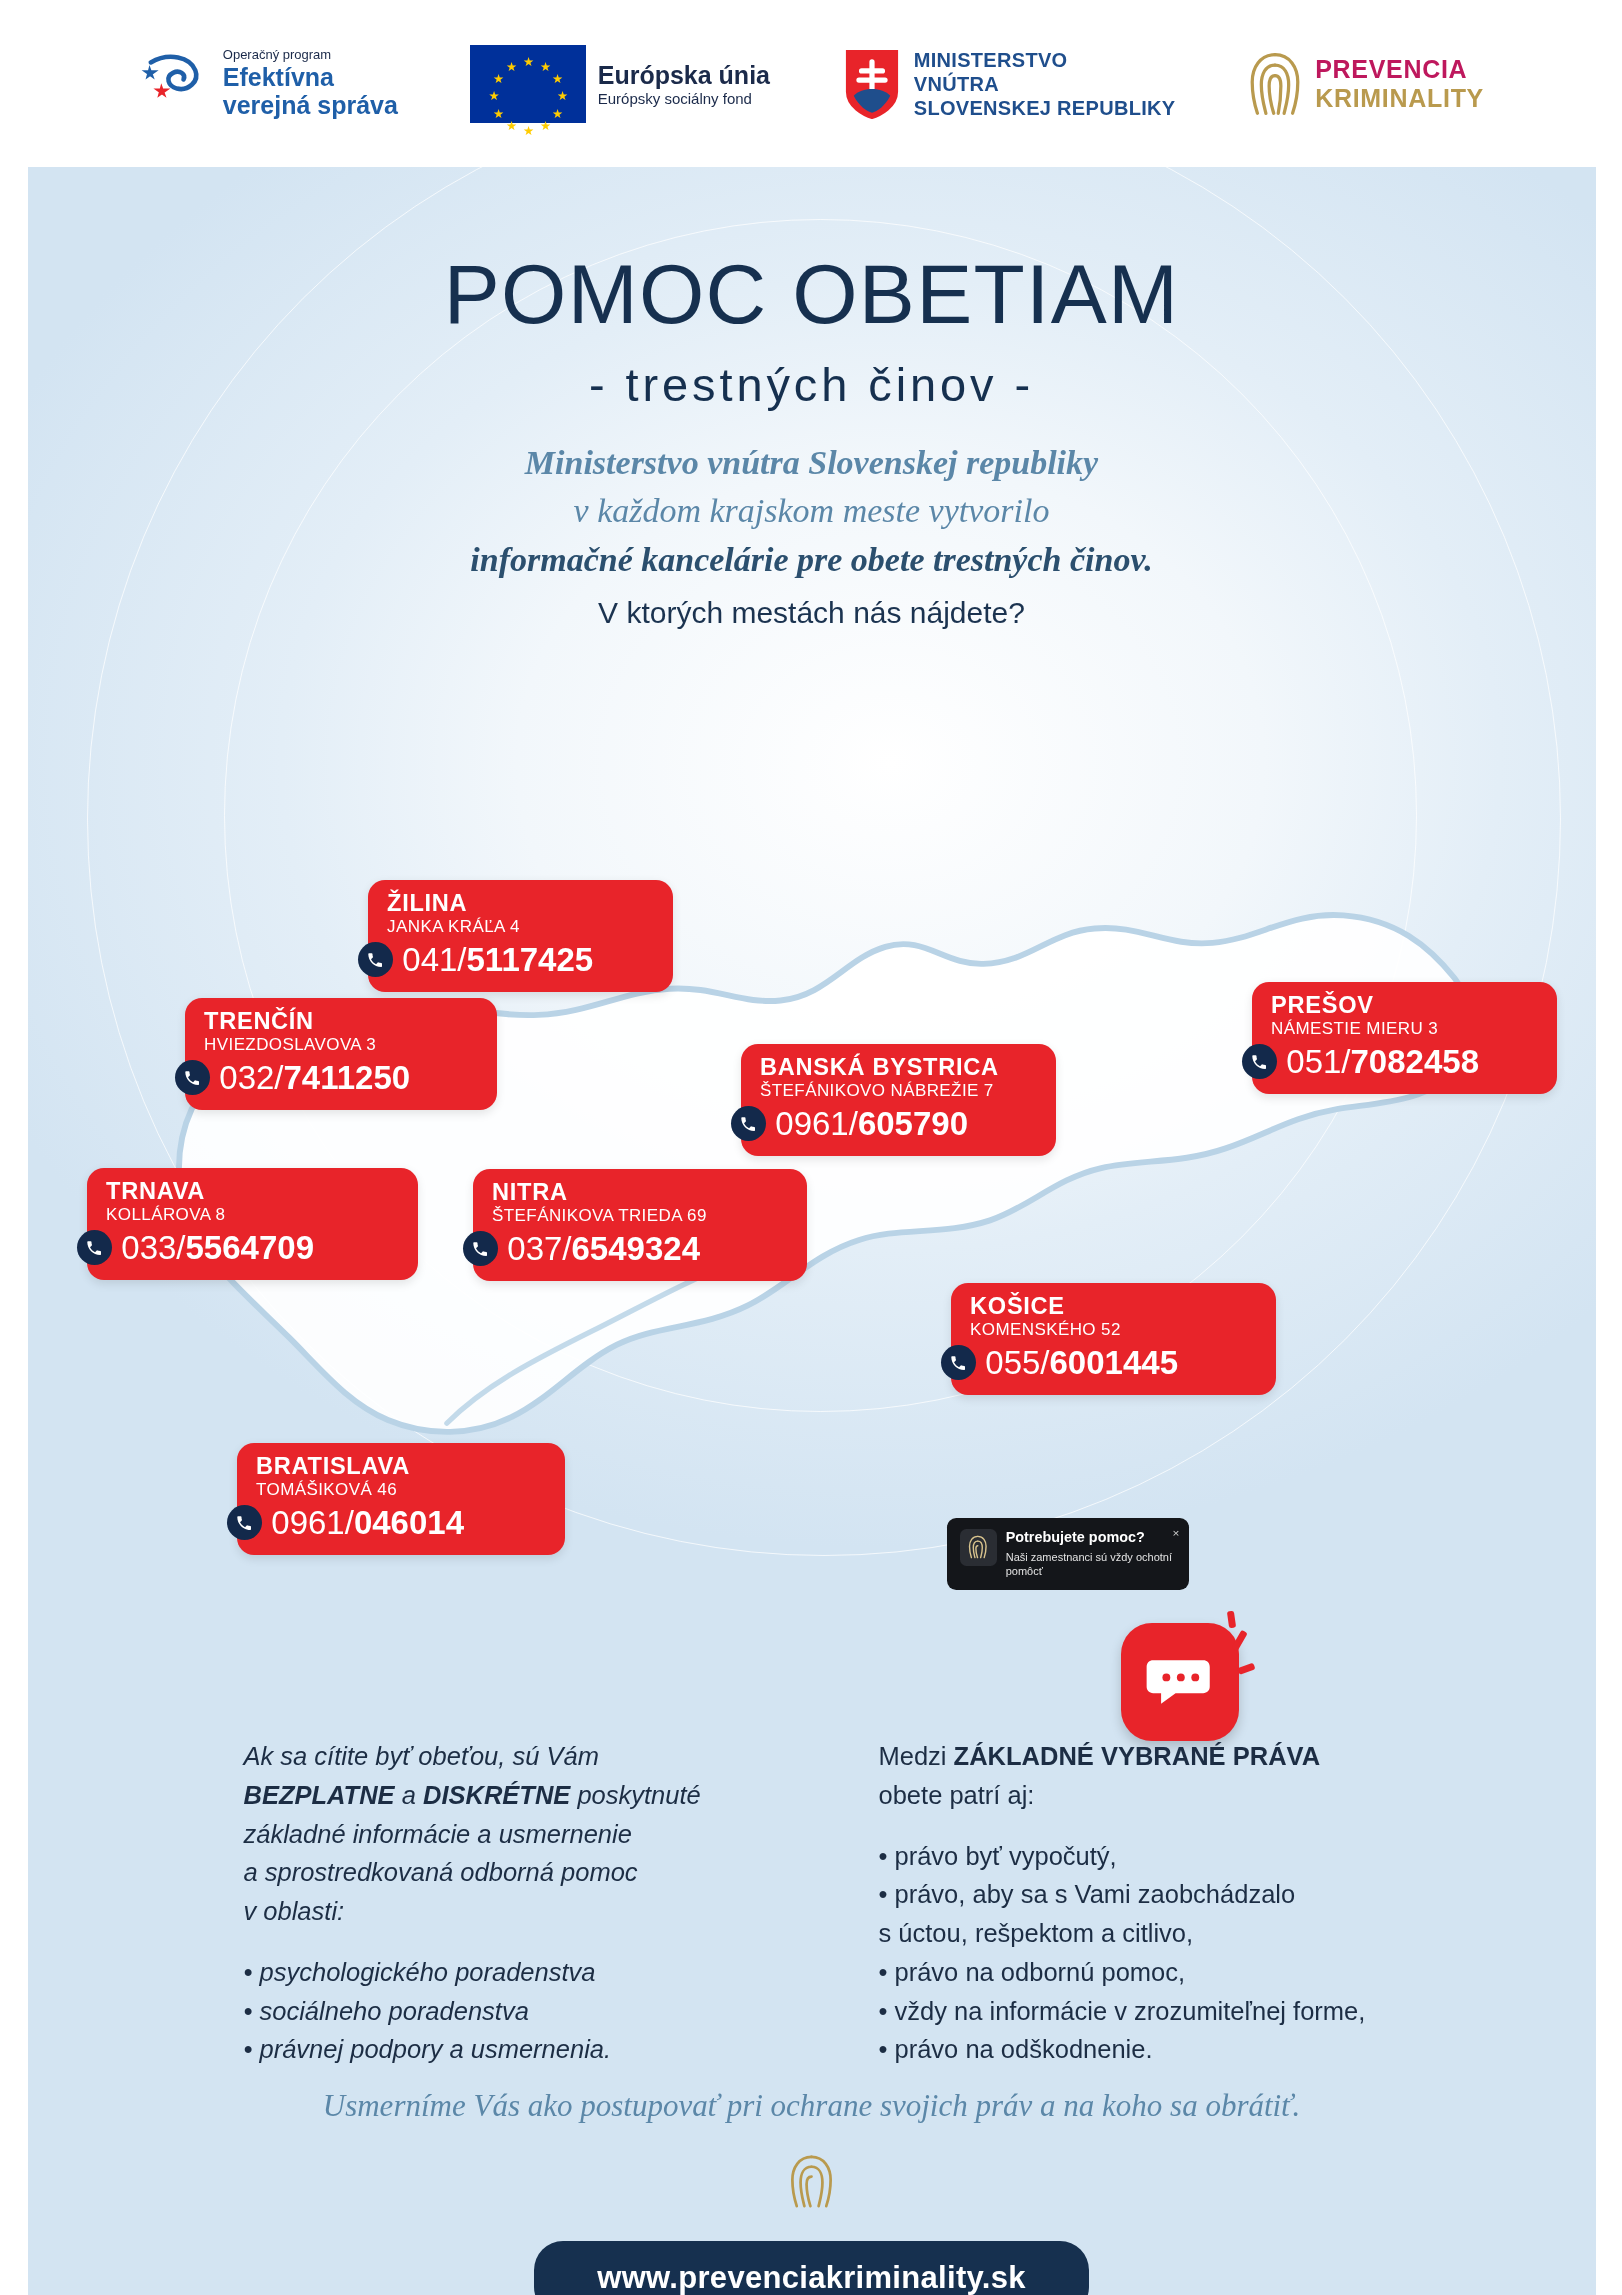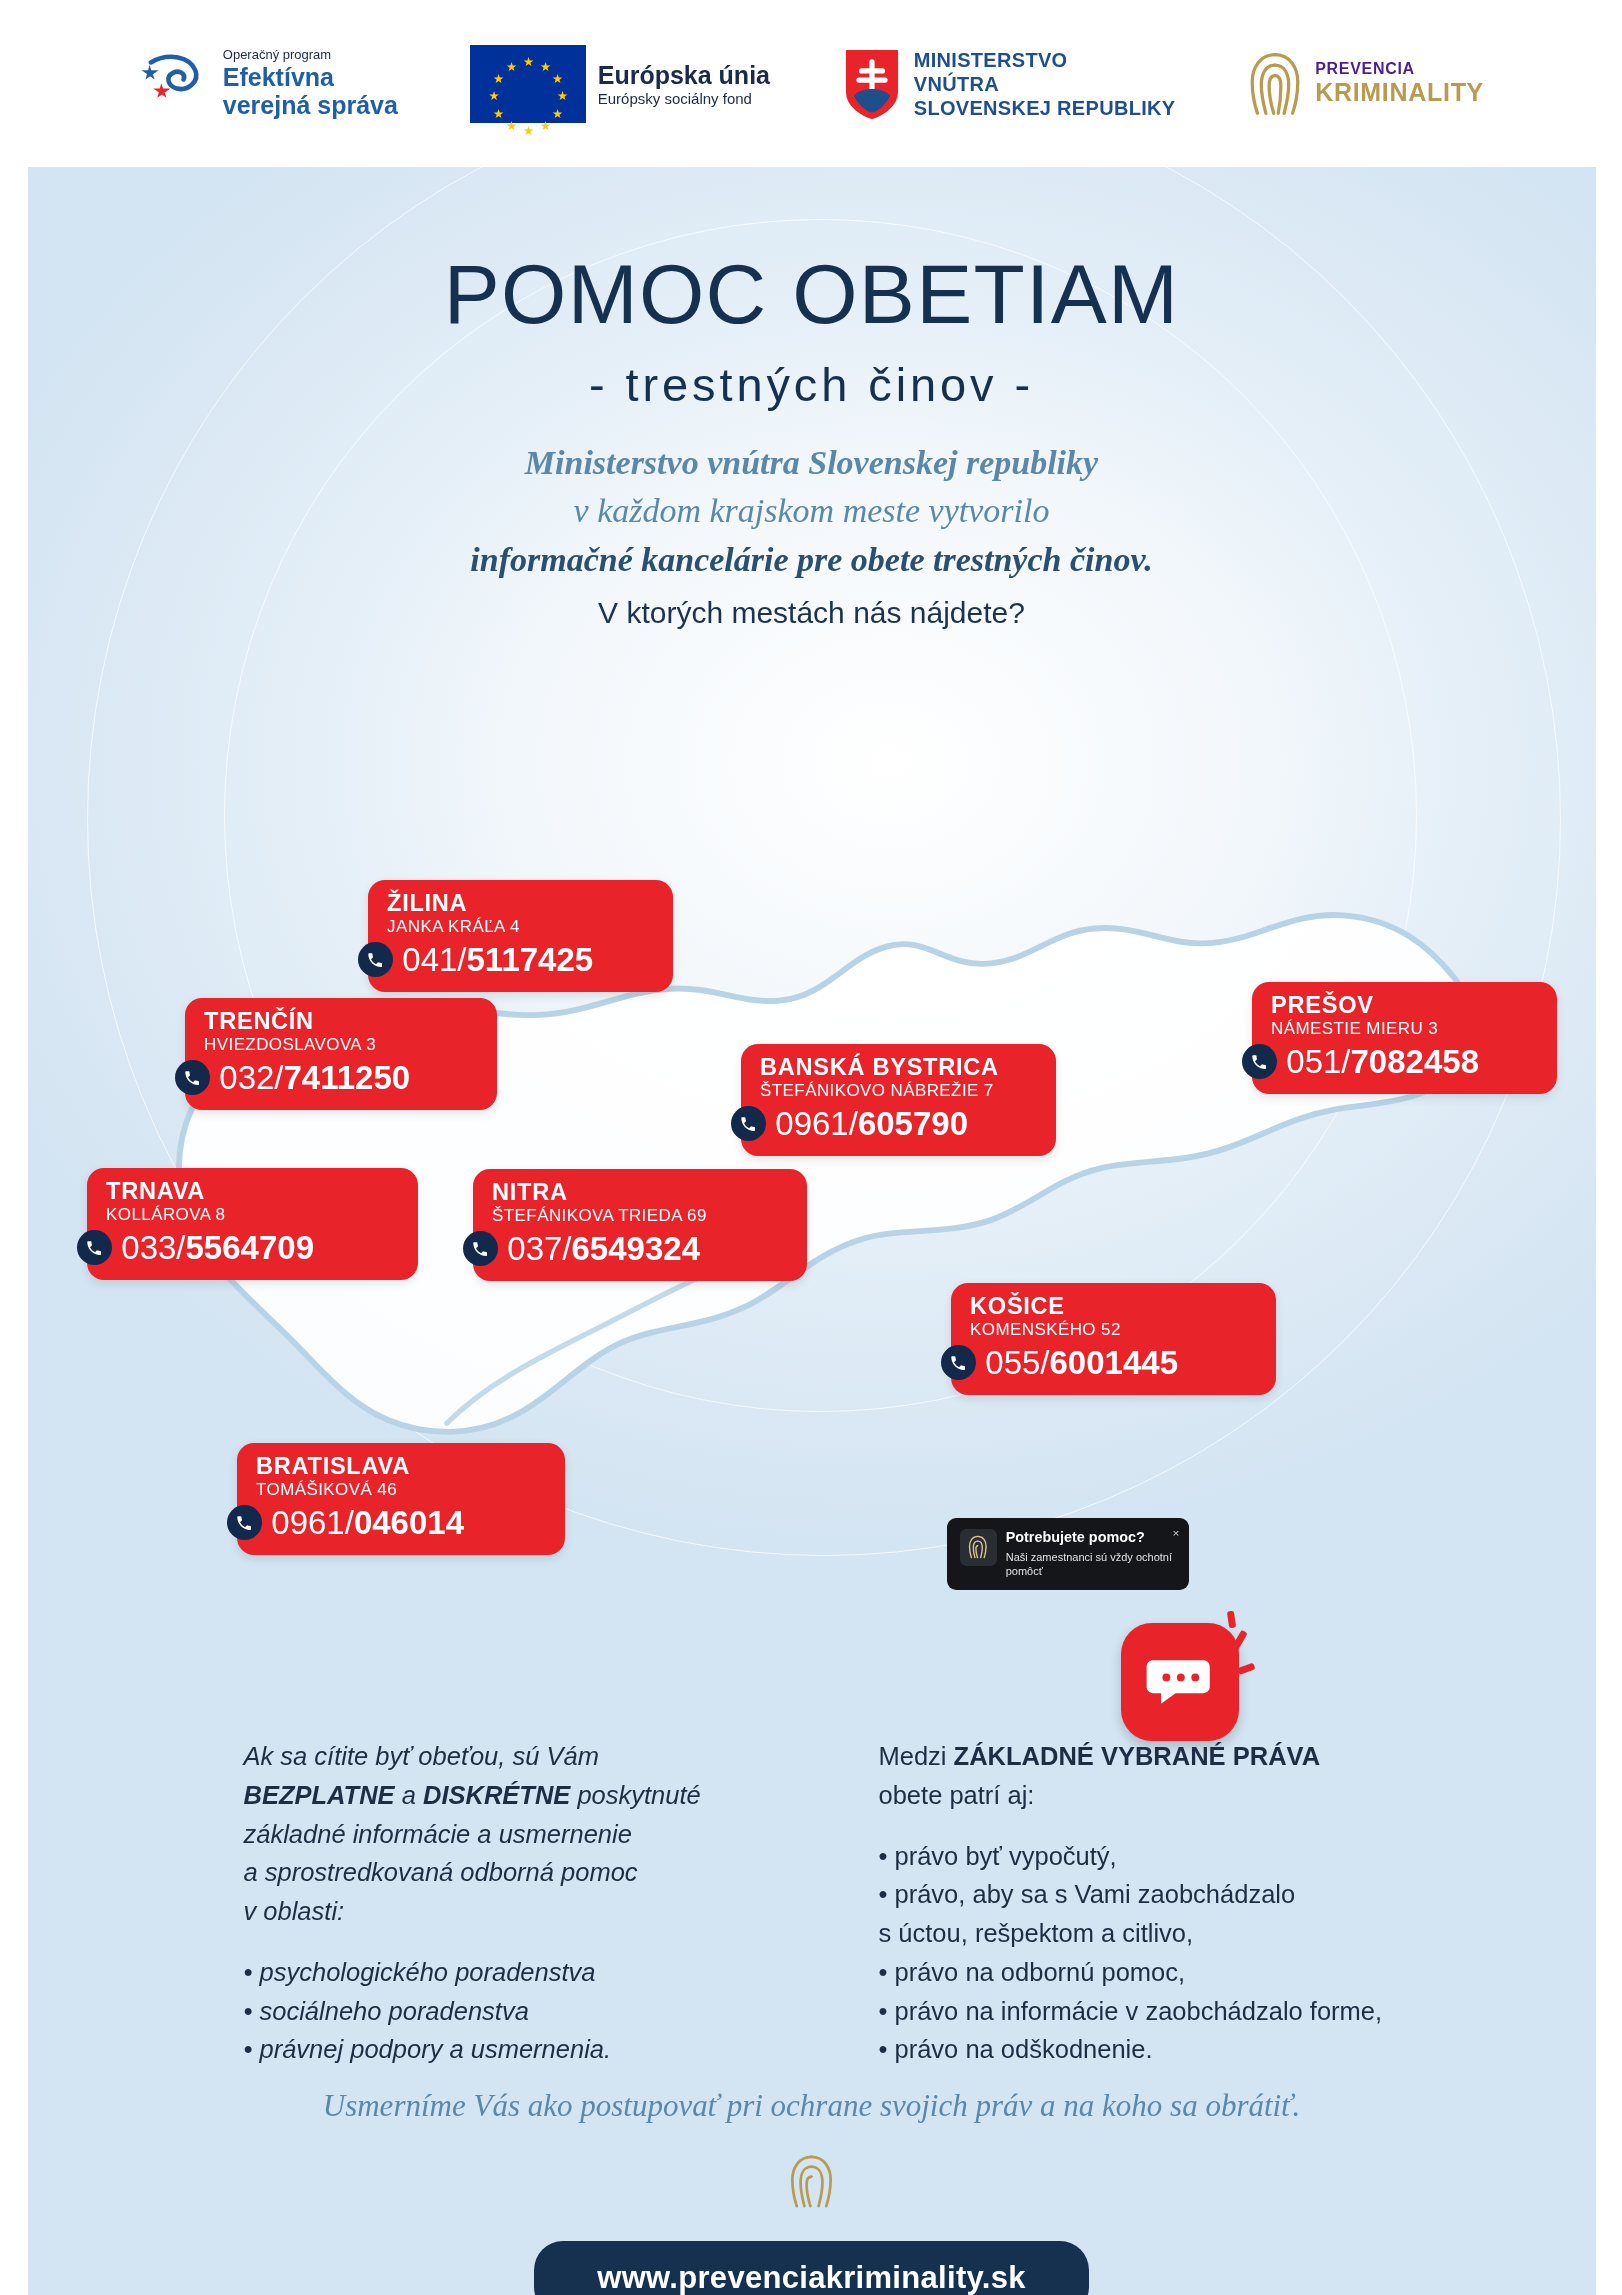--- a/index.html
+++ b/index.html
@@ -46,21 +46,21 @@
   .eu-text .l2 { font-size: 15px; color: #1b2a4a; }
 
   .mv-shield { width: 60px; height: 76px; position: relative; }
   .mv-text { line-height: 1.2; }
   .mv-text .l1 { font-size: 20px; color: #1f4e8c; font-weight: bold; letter-spacing: 0.3px;}
   .mv-text .l2 { font-size: 20px; color: #1f4e8c; font-weight: bold; letter-spacing: 0.3px;}
   .mv-text .l3 { font-size: 20px; color: #1f4e8c; font-weight: bold; letter-spacing: 0.3px;}
 
   .pk-mark { width: 56px; height: 72px; position: relative; }
   .pk-text { line-height: 1.14; }
-  .pk-text .l1 { font-size: 16px; color: #4c1d95; font-weight: bold; letter-spacing: 0.7px;}
+  .pk-text .l1 { font-size: 25px; color: #be185d; font-weight: bold; letter-spacing: 0.7px;}
   .pk-text .l2 { font-size: 25px; color: #b99a4e; font-weight: bold; letter-spacing: 0.7px;}
 
   
   .poster {
     position: absolute;
     top: 167px; left: 27.5px;
     width: 1568px; height: 2129px;
     background:
       radial-gradient(982px 785px at 55% 28%, #ffffff 0%, #f2f7fb 38%, #e3eef7 62%, #d3e4f2 100%);
     overflow: hidden;
@@ -512,21 +512,21 @@
   <div class="col" style="left:851px; top:1570px; width:654px;">
     <div>
       <span>Medzi </span><b>ZÁKLADNÉ VYBRANÉ PRÁVA</b>
     </div>
     <div>obete patrí aj:</div>
     <div class="gap"></div>
     <div>• právo byť vypočutý,</div>
     <div>• právo, aby sa s Vami zaobchádzalo</div>
     <div>   s úctou, rešpektom a citlivo,</div>
     <div>• právo na odbornú pomoc,</div>
-    <div>• právo na informácie v zaobchádzalo forme,</div>
+    <div>• vždy na informácie v zrozumiteľnej forme,</div>
     <div>• právo na odškodnenie.</div>
   </div>
 
   <div class="closing">Usmerníme Vás ako postupovať pri ochrane svojich práv a na koho sa obrátiť.</div>
 
   <div class="cta-row">
     <span class="cta-mark">
       <svg width="47" height="63" viewBox="0 0 86 110">
         <g fill="none" stroke="#b99a4e" stroke-width="5" stroke-linecap="round">
           <path d="M43 10 C20 10, 8 30, 8 52 C8 74, 12 88, 16 100"></path>

